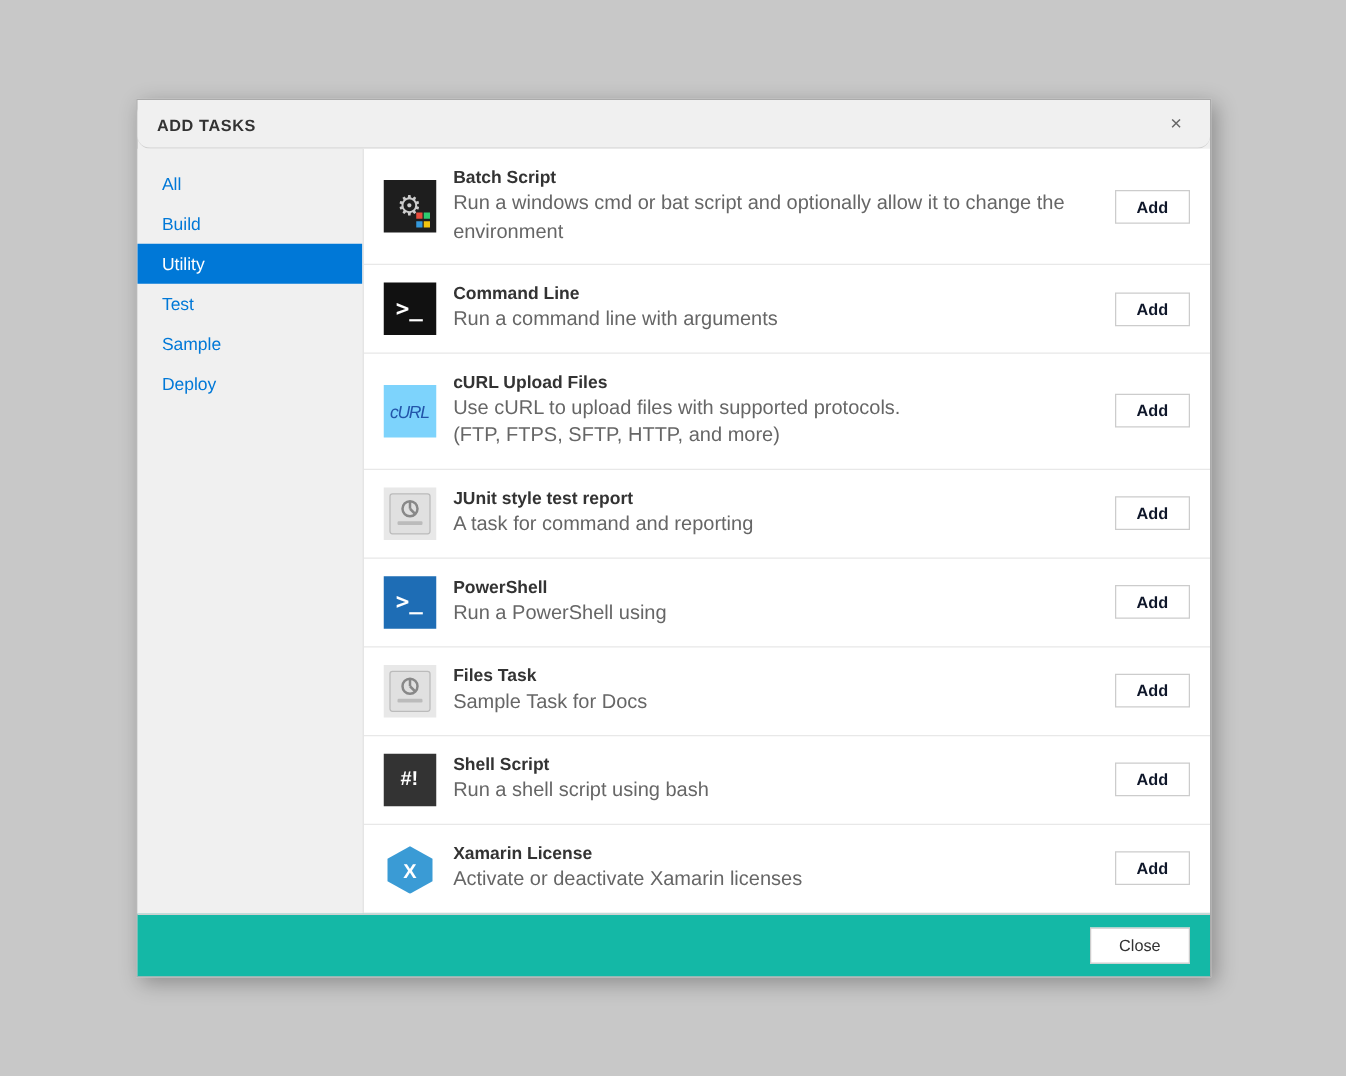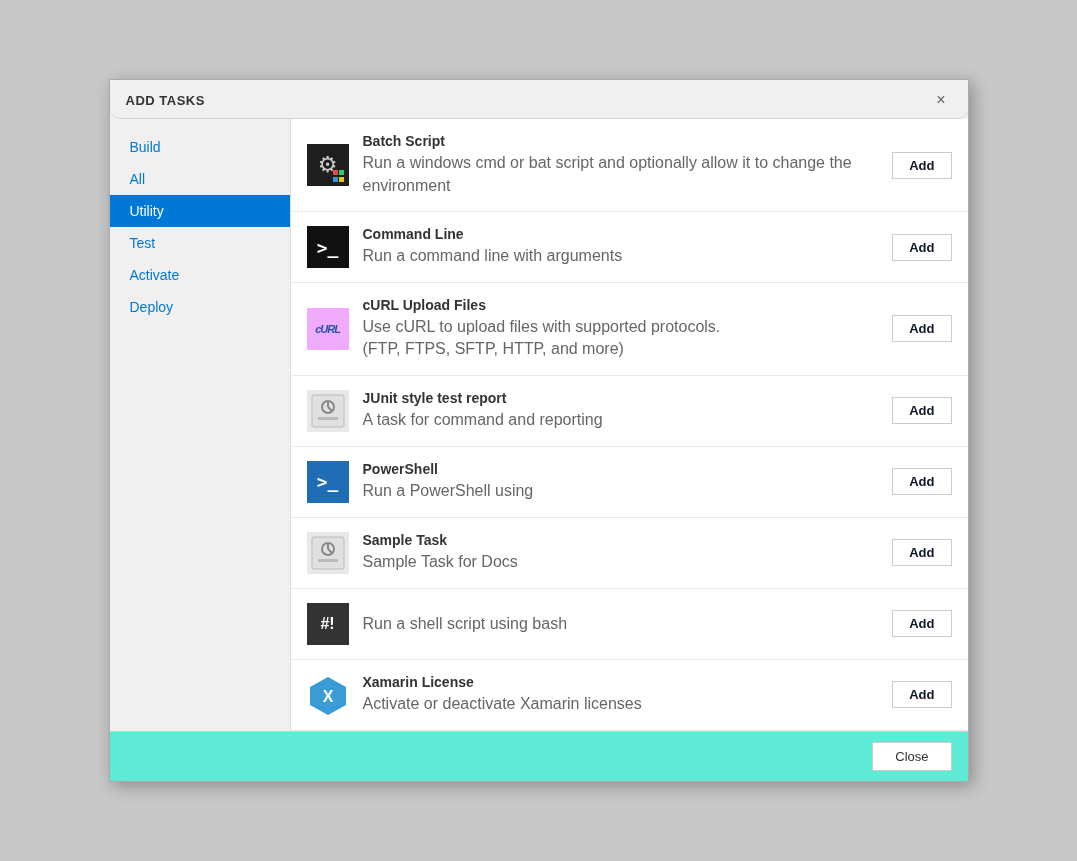--- a/index.html
+++ b/index.html
@@ -124,41 +124,41 @@
       color: #0f172a;
       white-space: nowrap;
       flex-shrink: 0;
       font-weight: bold;
     }
     .dialog-footer {
       padding: 10px 16px;
       display: flex;
       justify-content: flex-end;
       border-top: 1px solid #d0d0d0;
-      background: #5eead4;
+      background: #14b8a6;
     }
     .close-dialog-btn {
       background: #fff;
       border: 1px solid #ccc;
       padding: 6px 22px;
       font-size: 13px;
       cursor: pointer;
       color: #333;
     }
     .icon-cmdline {
       background: #111;
       color: #fff;
       font-size: 18px;
       font-family: monospace;
     }
     .icon-curl {
-      background: #f0abfc;
+      background: #7dd3fc;
       color: #2255aa;
-      font-size: 11px;
-      font-weight: 700;
+      font-size: 14px;
+      font-weight: 400;
       font-style: italic;
       letter-spacing: -1px;
     }
     .icon-junit {
       background: #e8e8e8;
       position: relative;
     }
     .icon-powershell {
       background: #1e6db5;
       color: #fff;
@@ -214,25 +214,25 @@
 <body>
 
 <div class="dialog">
   <div class="dialog-header">
     <span class="dialog-title">ADD TASKS</span>
     <button class="close-btn">×</button>
   </div>
   <div class="dialog-body">
     <div class="sidebar">
 
-    <div class="sidebar-item">Build</div>
-        <div class="sidebar-item">All</div>
+    <div class="sidebar-item">All</div>
+        <div class="sidebar-item">Build</div>
         <div class="sidebar-item active">Utility</div>
         <div class="sidebar-item">Test</div>
-        <div class="sidebar-item">Activate</div>
+        <div class="sidebar-item">Sample</div>
         <div class="sidebar-item">Deploy</div>
       </div>
     <div class="content-area">
       <div class="task-list-wrapper">
 
       <div class="task-item">
     <div class="batch-icon-container">
       <span style="font-size:22px;color:#ccc;">⚙</span>
       <div class="windows-dots">
         <span class="dot-red"></span>
@@ -291,28 +291,29 @@
     <div class="task-icon icon-sample">
       <svg class="sample-icon-svg" viewBox="0 0 36 36">
         <rect x="2" y="2" width="32" height="32" rx="2" fill="#e0e0e0" stroke="#bbb" stroke-width="1"></rect>
         <circle cx="18" cy="14" r="6" fill="none" stroke="#888" stroke-width="2"></circle>
         <line x1="18" y1="8" x2="18" y2="14" stroke="#888" stroke-width="2"></line>
         <line x1="18" y1="14" x2="22" y2="18" stroke="#888" stroke-width="2"></line>
         <rect x="8" y="24" width="20" height="3" rx="1" fill="#bbb"></rect>
       </svg>
     </div>
     <div class="task-info">
-      <div class="task-name">Sample Task</div>
+      <div class="task-name">Files Task</div>
       <div class="task-desc">Sample Task for Docs</div>
     </div>
     <button class="add-btn">Add</button>
   </div>
           <div class="task-item">
     <div class="task-icon icon-shellscript">#!</div>
     <div class="task-info">
+      <div class="task-name">Shell Script</div>
       <div class="task-desc">Run a shell script using bash</div>
     </div>
     <button class="add-btn">Add</button>
   </div>
           <div class="task-item">
     <div class="task-icon" style="width:42px;height:42px;display:flex;align-items:center;justify-content:center;">
       <svg width="40" height="40" viewBox="0 0 40 40">
         <polygon points="20,2 38,12 38,30 20,40 2,30 2,12" fill="#3a9bd5"></polygon>
         <text x="20" y="27" text-anchor="middle" fill="white" font-size="16" font-weight="bold" font-family="Arial">X</text>
       </svg>

